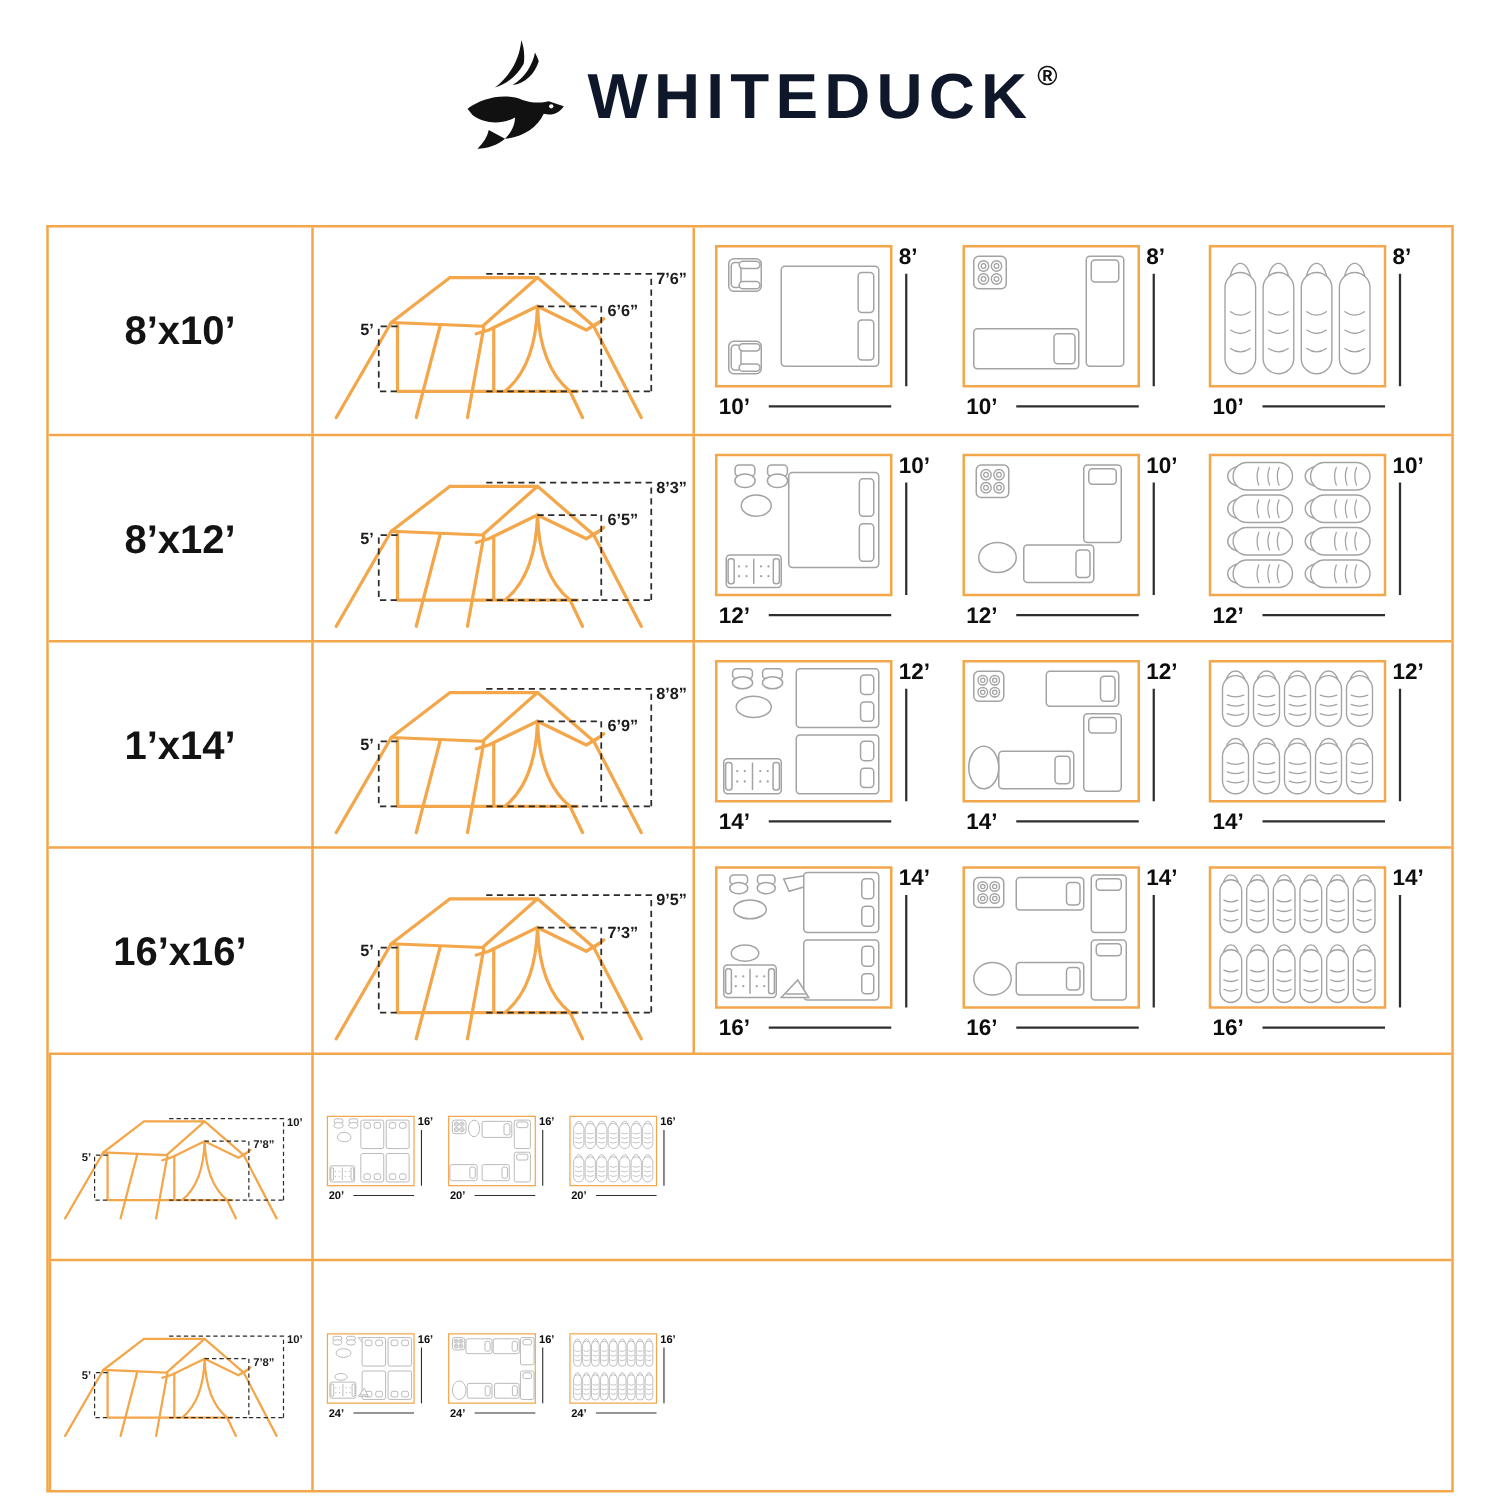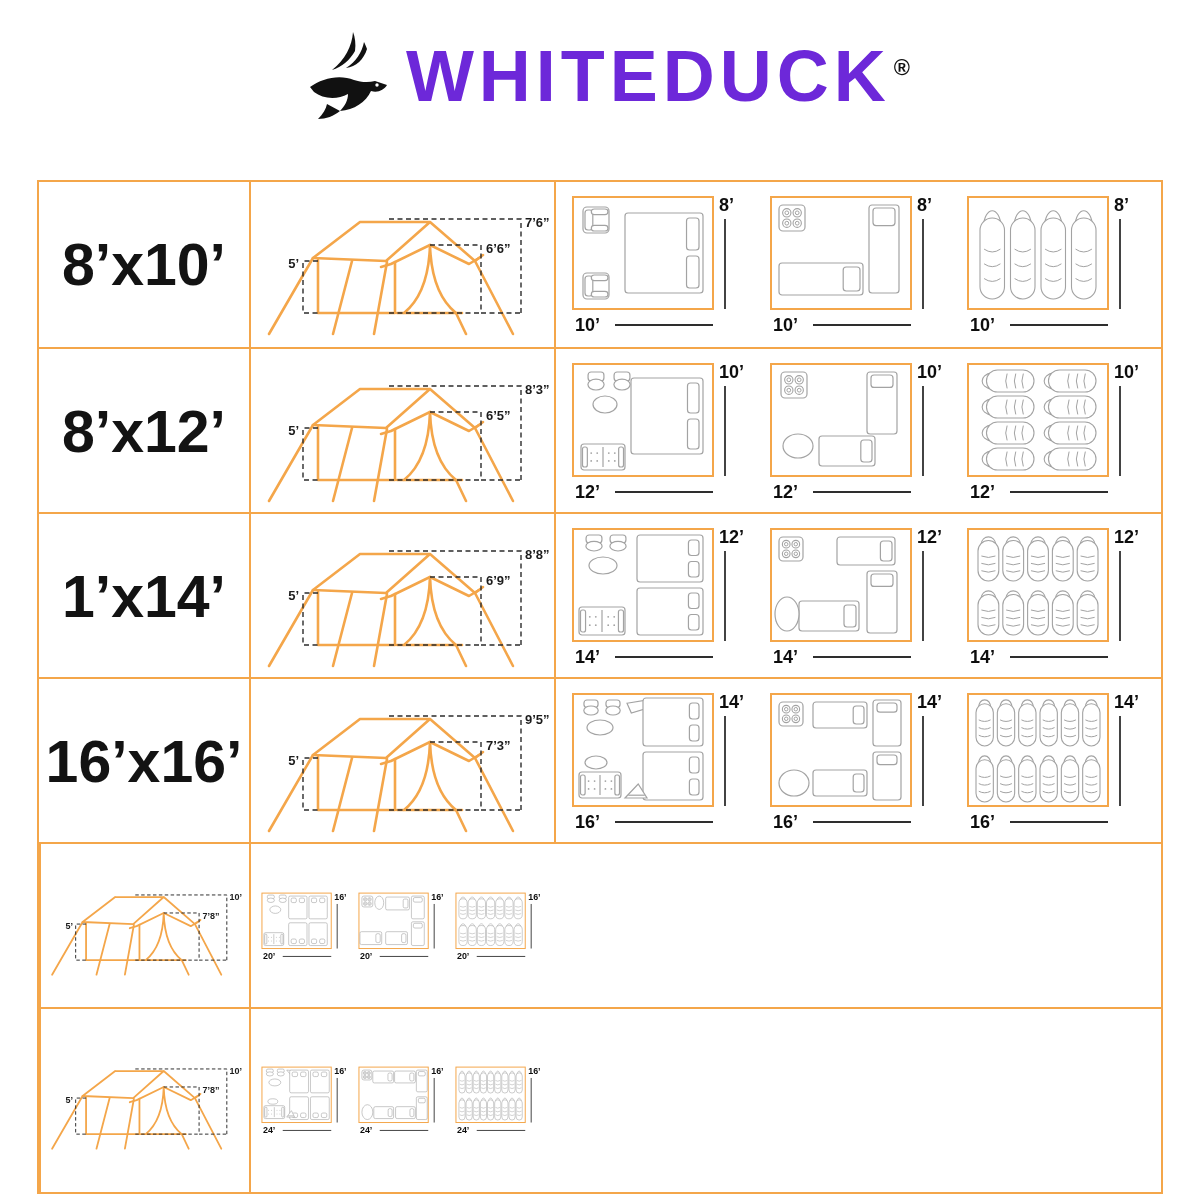--- a/index.html
+++ b/index.html
@@ -1,28 +1,28 @@
 <!DOCTYPE html>
 <html><head>
 <meta charset="utf-8">
 <style>
   *{margin:0;padding:0;box-sizing:border-box}
   html,body{width:1200px;height:1200px;background:#fff;font-family:"Liberation Sans",sans-serif;overflow:hidden}
   body{position:relative}
   .logo{position:absolute;top:30px;left:0;width:1200px;display:flex;align-items:center;justify-content:center;gap:16px}
-  .brand-text{font-size:72px;font-weight:bold;letter-spacing:5px;color:#6d28d9;line-height:1}
+  .brand-text{font-size:51px;font-weight:bold;letter-spacing:5px;color:#0f172a;line-height:1}
   .brand-reg{font-size:22px;font-weight:bold;color:#111;position:relative;top:-26px;margin-left:3px}
   #size-table{position:absolute;left:37px;top:180px;width:1126px;border:2px solid #F4A64A;background:#fff}
   .trow{display:grid;grid-template-columns:210px 305px 1fr;height:165px;border-top:2px solid #F4A64A}
   .trow:first-child{border-top:none}
   .trow.last{height:185px}
   .cell{display:flex;align-items:center;justify-content:center;min-width:0}
   .c2,.c3{border-left:2px solid #F4A64A}
   .c3{justify-content:space-evenly;padding:0 6px}
-  .size-label{font-size:59px;font-weight:bold;color:#131313;white-space:nowrap}
+  .size-label{font-size:32px;font-weight:bold;color:#131313;white-space:nowrap}
   .dim{font-family:"Liberation Sans",sans-serif;font-size:18px;font-weight:bold;fill:#0d0d0d}
   .tlab{font-family:"Liberation Sans",sans-serif;font-size:13px;font-weight:bold;fill:#1c1c1c}
 </style>
 </head>
 <body>
 
 <header class="logo">
   <svg width="100" height="92" viewBox="0 0 100 92">
     <g fill="#111">
       <path d="M63,2 C62,16 55,30 42,40 C52,37 60,30 65,21 C66,14 65,7 63,2 Z"></path>

